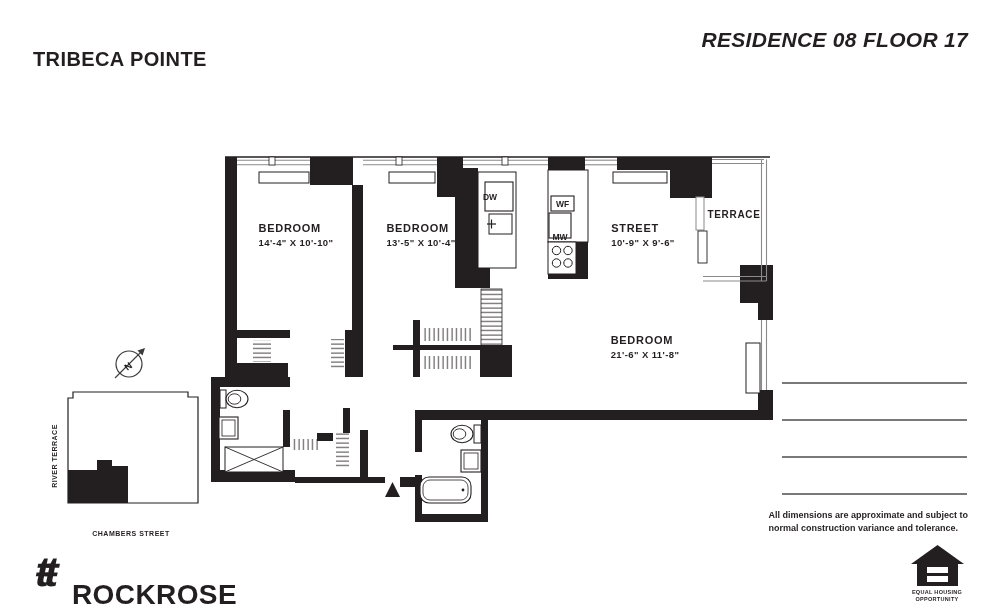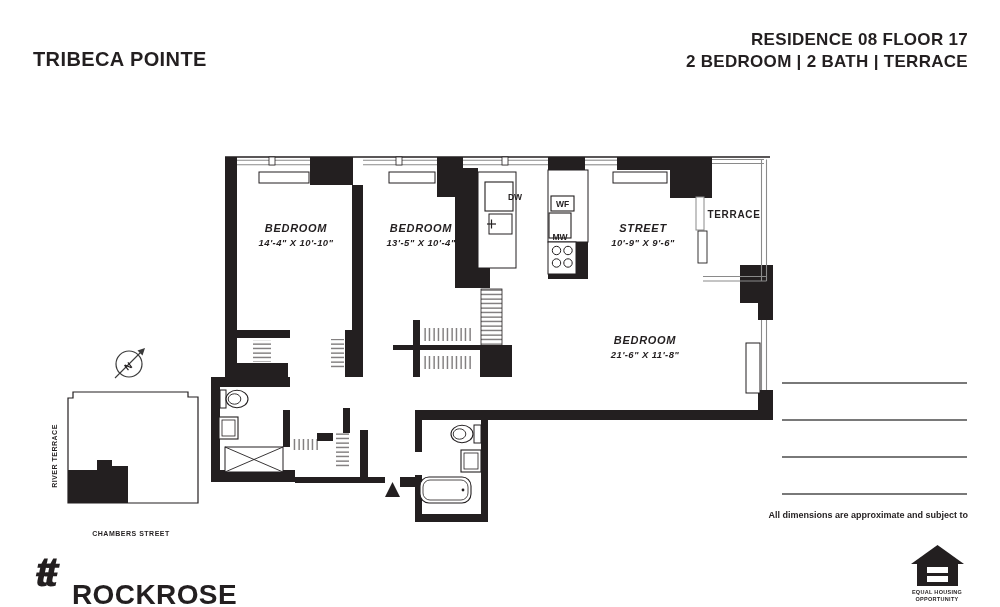--- a/index.html
+++ b/index.html
@@ -1,40 +1,39 @@
 <!DOCTYPE html>
 <html><head>
 <meta charset="utf-8">
 <style>
   html,body{margin:0;padding:0;background:#fff;}
   .page{position:relative;width:1000px;height:607px;background:#ffffff;
         font-family:"Liberation Sans",sans-serif;color:#231f20;overflow:hidden;}
   .abs{position:absolute;}
   .title{font-size:20px;font-weight:700;letter-spacing:0.4px;white-space:nowrap;margin-top:20px;}
-  .res-block{text-align:right;font-weight:700;font-size:17px;line-height:22px;white-space:nowrap;letter-spacing:0.3px;}
-  .room-label{transform:translateX(-50%);text-align:center;white-space:nowrap;font-style:italic;}
+  .res-block{text-align:right;font-weight:700;font-size:21px;line-height:22px;white-space:nowrap;letter-spacing:0.3px;font-style:italic;}
+  .room-label{transform:translateX(-50%);text-align:left;white-space:nowrap;}
   .room-name{font-size:11px;font-weight:700;letter-spacing:0.7px;line-height:13px;}
   .room-dims{font-size:9.5px;font-weight:700;letter-spacing:0.4px;line-height:12px;margin-top:2px;}
   .terr-name{font-size:10px;font-weight:700;letter-spacing:0.7px;transform:translateX(-50%);white-space:nowrap;}
   .appl{font-size:8.5px;font-weight:700;transform:translate(-50%,-50%);white-space:nowrap;}
   .site-street-v{font-size:7px;font-weight:700;letter-spacing:0.5px;transform:translate(-50%,-50%) rotate(-90deg);white-space:nowrap;}
   .site-street-h{font-size:7px;font-weight:700;letter-spacing:0.5px;transform:translate(-50%,-50%);white-space:nowrap;}
   .brand{font-size:28px;font-weight:700;letter-spacing:0.4px;white-space:nowrap;}
   .disclaimer{font-size:9px;font-weight:700;line-height:12.5px;white-space:nowrap;}
   .eho-text{width:60px;text-align:center;font-size:5.5px;font-weight:700;line-height:6.5px;letter-spacing:0.3px;}
 </style>
 </head>
 <body>
 
 <div class="page">
 
   <div class="abs title" style="left:33px;top:28px">TRIBECA POINTE</div>
   <div class="abs res-block" style="right:32px;top:29px">
     <div>RESIDENCE 08 FLOOR 17</div>
-    <div>2 BEDROOM | 2 BATH | TERRACE</div>
   </div>
 
   <svg class="abs" style="left:0;top:0" width="1000" height="607" viewBox="0 0 1000 607">
     <defs>
       <pattern id="hv" width="4.5" height="6" patternUnits="userSpaceOnUse">
         <line x1="2" y1="0" x2="2" y2="6" stroke="#231f20" stroke-width="0.9"></line>
       </pattern>
       <pattern id="hh" width="6" height="4.5" patternUnits="userSpaceOnUse">
         <line x1="0" y1="2" x2="6" y2="2" stroke="#231f20" stroke-width="0.9"></line>
       </pattern>
@@ -213,31 +212,32 @@
   <div class="abs room-label" style="left:643px;top:222px">
     <div class="room-name">STREET</div>
     <div class="room-dims">10'-9" X 9'-6"</div>
   </div>
   <div class="abs room-label" style="left:645px;top:334px">
     <div class="room-name">BEDROOM</div>
     <div class="room-dims">21'-6" X 11'-8"</div>
   </div>
   <div class="abs terr-name" style="left:734px;top:209px">TERRACE</div>
 
-  <div class="abs appl" style="left:515px;top:196.5px">DW</div>
+  <div class="abs appl" style="left:490px;top:196.5px">DW</div>
   <div class="abs appl" style="left:562.5px;top:203.5px">WF</div>
   <div class="abs appl" style="left:560px;top:237px">MW</div>
 
   <div class="abs site-street-v" style="left:54px;top:456px">RIVER TERRACE</div>
   <div class="abs site-street-h" style="left:131px;top:533px">CHAMBERS STREET</div>
 
   <div class="abs brand" style="left:72px;top:579px">ROCKROSE</div>
 
   <div class="abs disclaimer" style="right:32px;top:509px">
     <div>All dimensions are approximate and subject to</div>
+    <div>normal construction variance and tolerance.</div>
   </div>
 
   <div class="abs eho-text" style="left:907px;top:589px">
     <div>EQUAL HOUSING</div>
     <div>OPPORTUNITY</div>
   </div>
 
 </div>
 
 </body></html>

